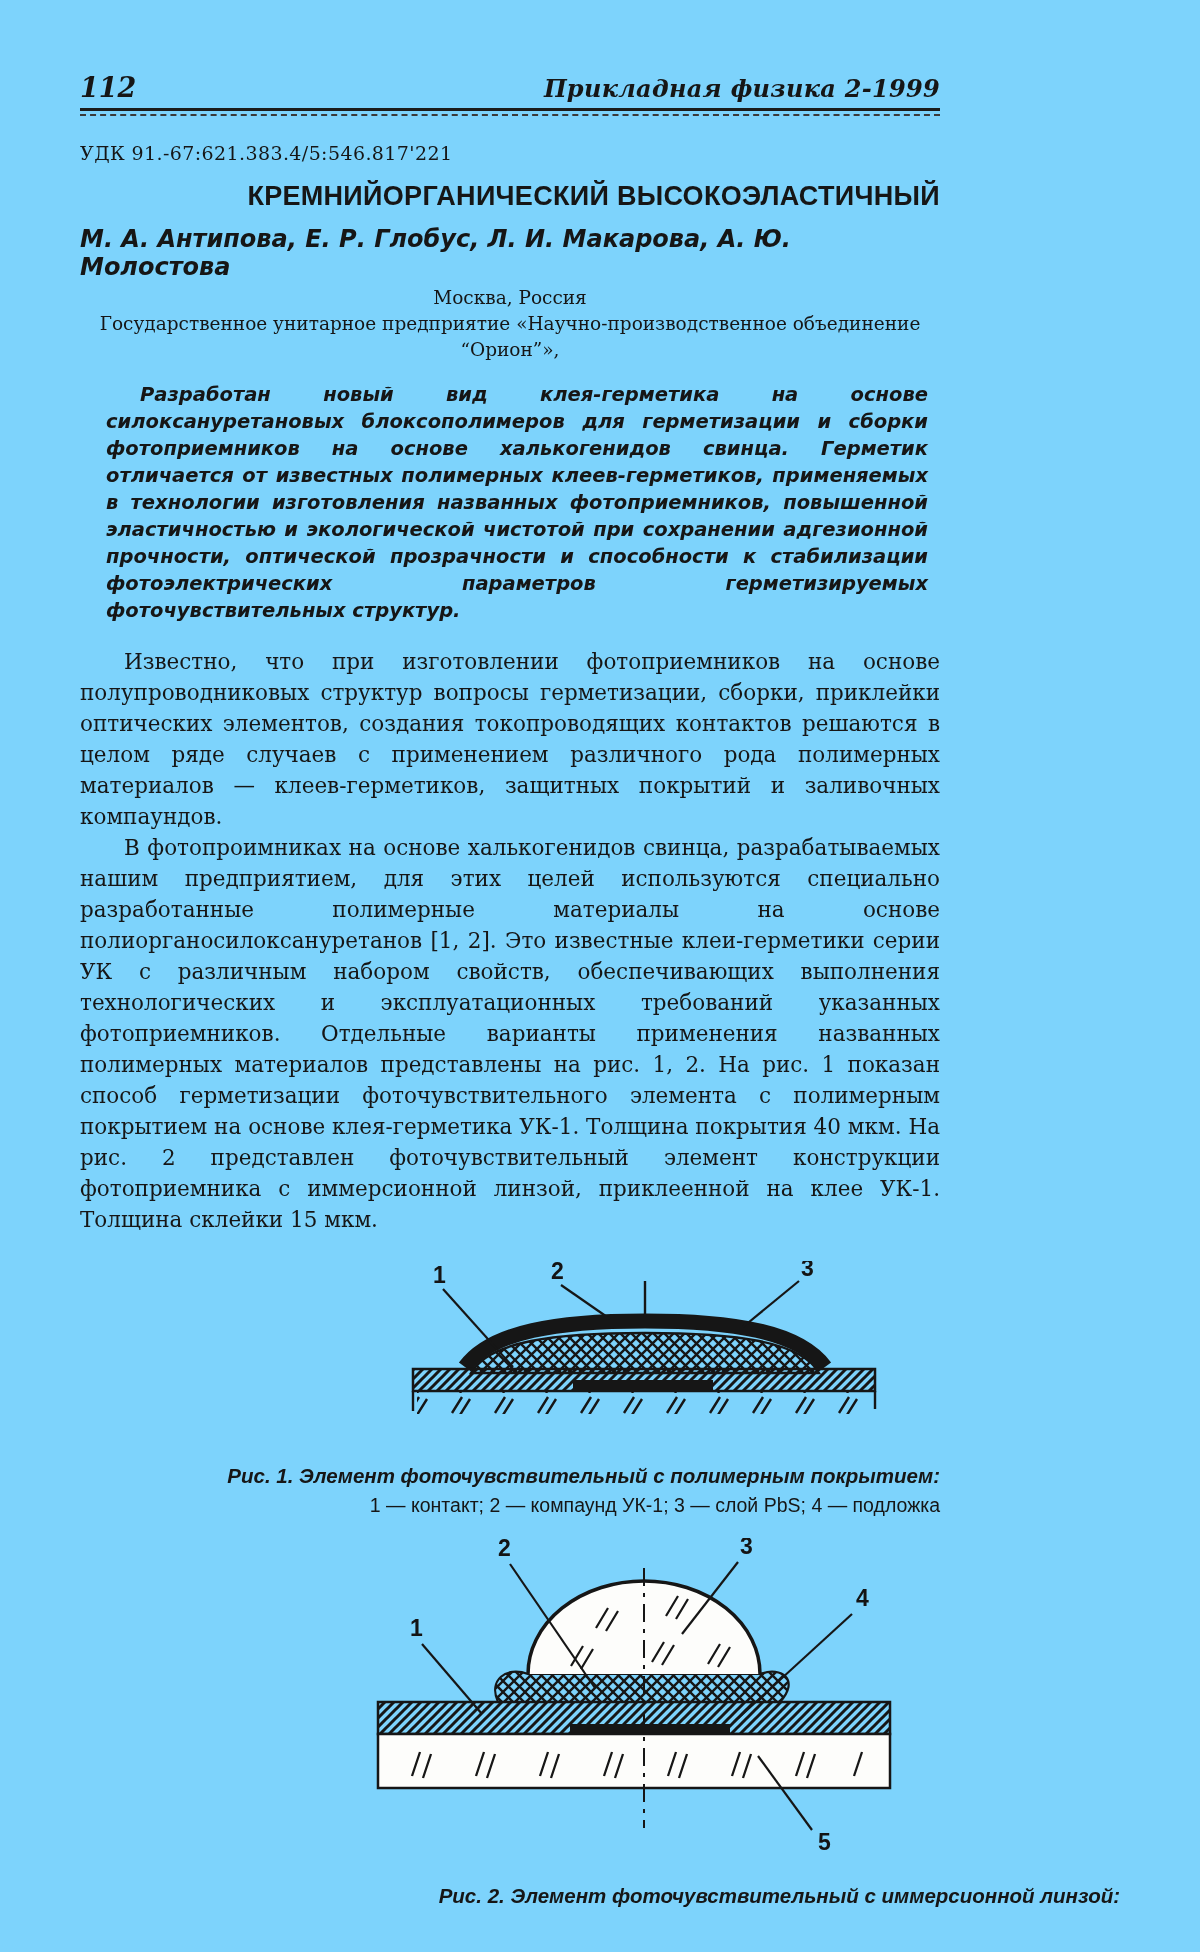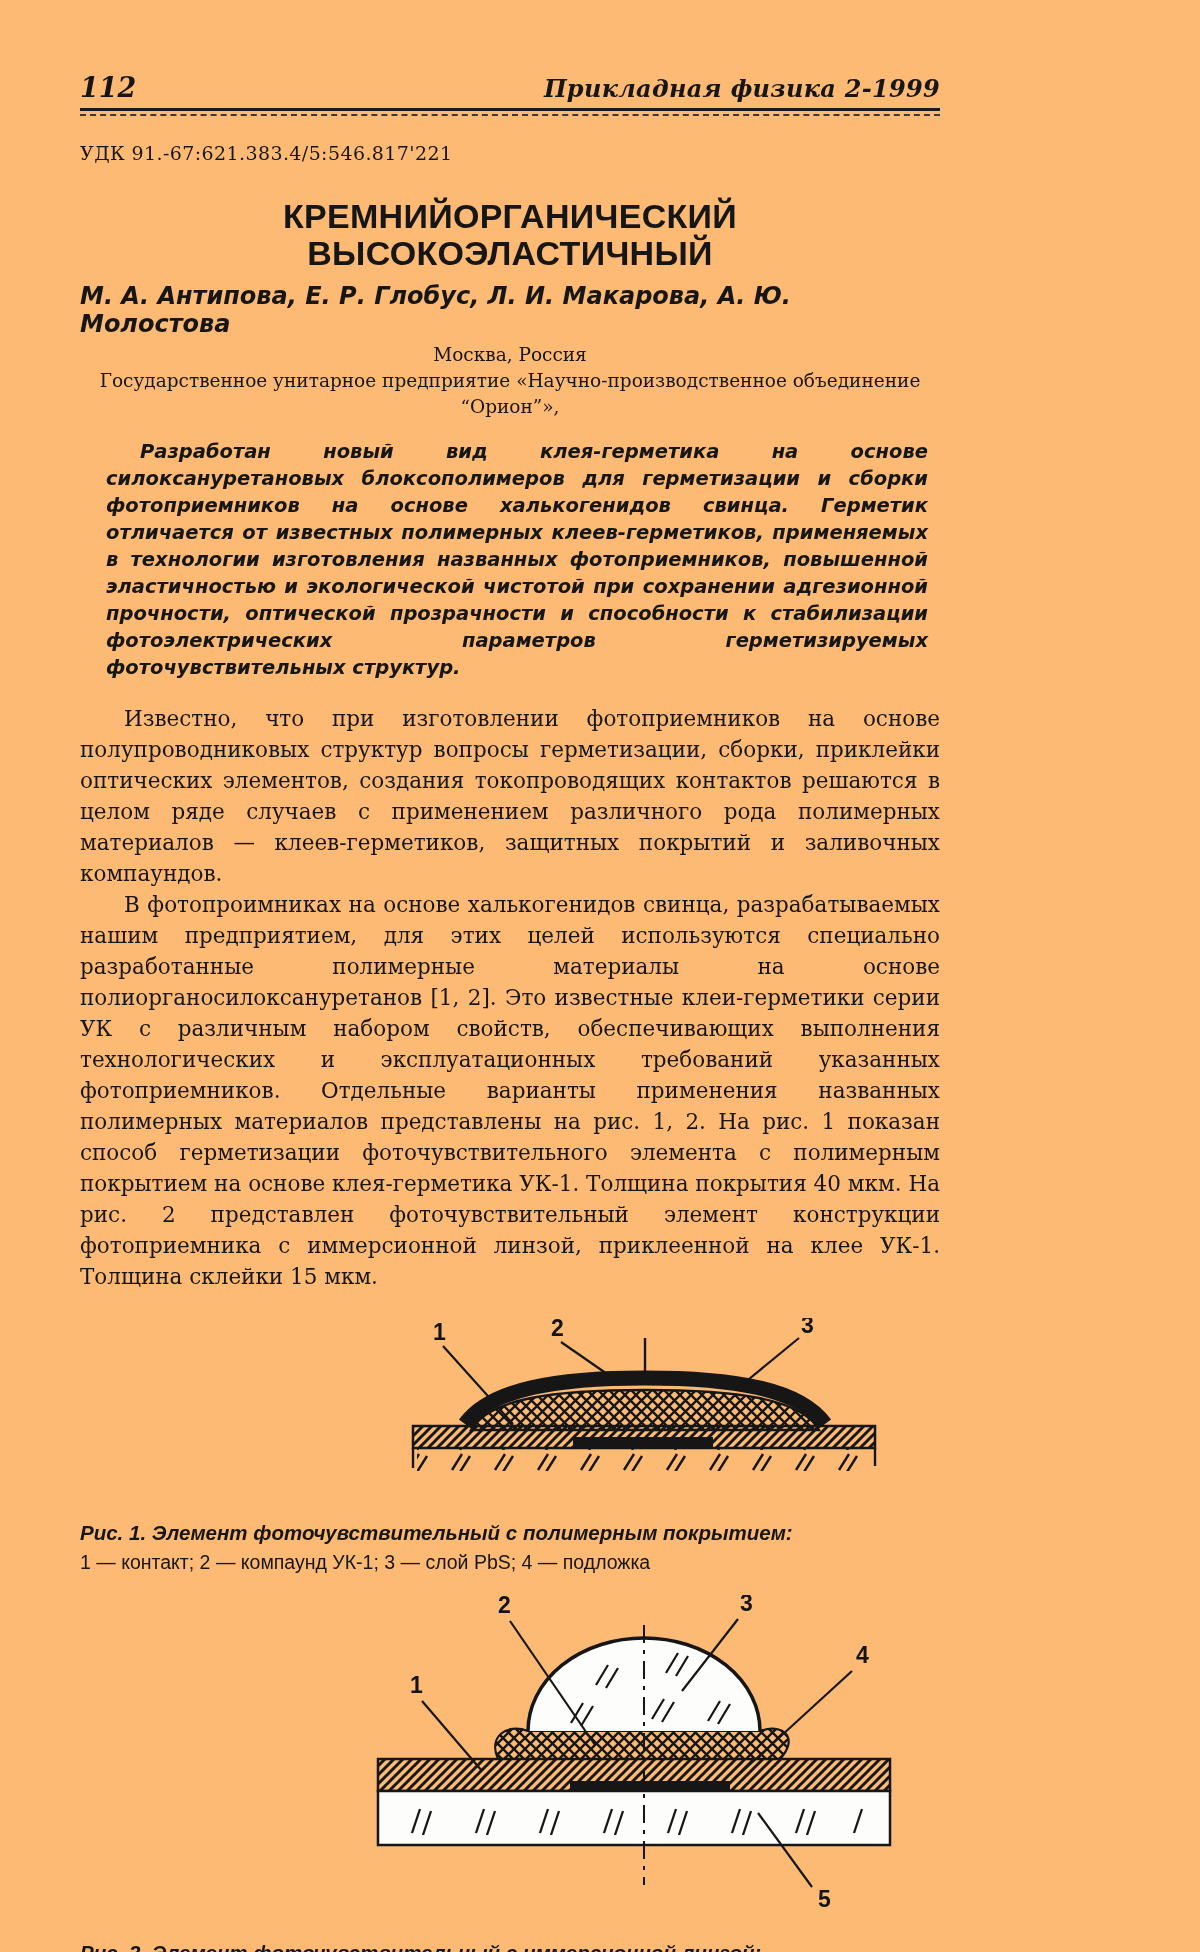--- a/index.html
+++ b/index.html
@@ -1,58 +1,58 @@
 <!DOCTYPE html>
 <html lang="ru"><head>
 <meta charset="utf-8">
 <style>
   html,body { margin:0; padding:0; background:#ffffff; }
   .page {
     position:relative;
     width:1200px; height:1952px;
     box-sizing:border-box;
     padding:72px 260px 0 80px;
-    background:#fdba74;
+    background:#7dd3fc;
     color:#161616;
     overflow:hidden;
   }
   
   .hdr { display:flex; justify-content:space-between; align-items:baseline;
          font-family:"DejaVu Serif", serif; font-style:italic; font-weight:bold; }
   .hdr .pageno   { font-size:27px; }
   .hdr .journal  { font-size:24px; letter-spacing:0.3px; }
   .rule-solid  { margin-top:5px; border-top:3px solid #1b1b1b; }
   .rule-dashed { margin-top:3px; border-top:2px dashed #3a3a3a; }
 
   .udk { margin-top:26px; font-family:"DejaVu Serif", serif; font-size:19px; letter-spacing:0.4px; }
 
-  .title { margin-top:34px; text-align:center;
+  .title { margin-top:14px; text-align:right;
            font-family:"Liberation Sans", sans-serif; font-weight:bold;
-           font-size:34px; line-height:37px; letter-spacing:0.3px; }
+           font-size:27px; line-height:37px; letter-spacing:0.3px; }
 
   .authors { margin-top:10px; text-align:left;
              font-family:"DejaVu Sans", sans-serif; font-weight:bold; font-style:italic;
              font-size:24px; }
 
   .affil { margin-top:4px; text-align:center;
            font-family:"DejaVu Serif", serif; font-size:18.5px; line-height:26px; }
 
   .abstract { margin:18px 12px 0 26px; text-align:justify; text-indent:34px;
               font-family:"DejaVu Sans", sans-serif; font-weight:bold; font-style:italic;
               font-size:19.5px; line-height:27px; }
 
   .bodytext p { margin:0; text-align:justify; text-indent:44px;
                 font-family:"DejaVu Serif", serif; font-size:21.5px; line-height:31px; }
   .bodytext p.first { margin-top:22px; }
 
   .fig { display:block; }
   .fig1 { margin:26px 0 0 325px; }
   .fig2 { margin:20px 0 0 280px; }
 
-  .caption { text-align:left; font-family:"Liberation Sans", sans-serif; }
+  .caption { text-align:right; font-family:"Liberation Sans", sans-serif; }
   .cap-title  { font-weight:bold; font-style:italic; font-size:20.5px; line-height:28px; }
   .cap-legend { font-size:19.5px; line-height:26px; margin-top:2px; }
   .caption1 { margin-top:26px; }
   .caption2 { margin-top:24px; width:1040px; }
 
   .fig-label { font:bold 23px "Liberation Sans", sans-serif; fill:#141414; }
   svg .ink { stroke:#161616; }
 </style>
 </head>
 <body>

